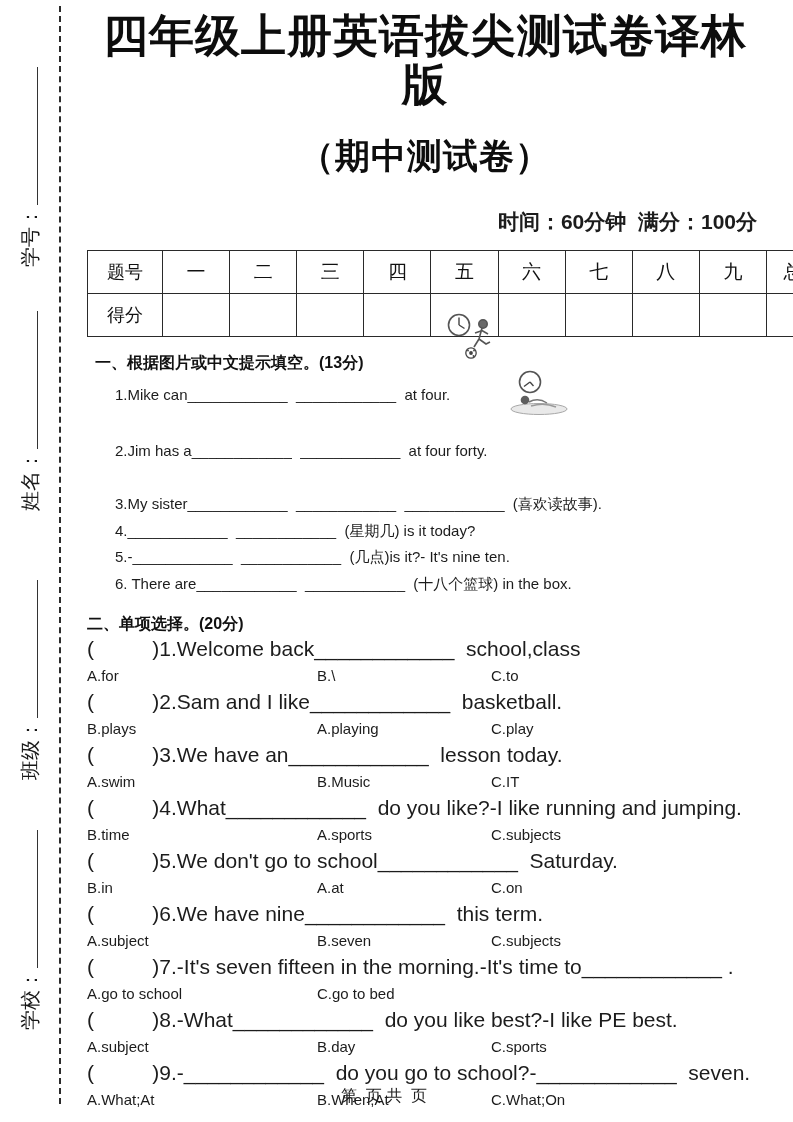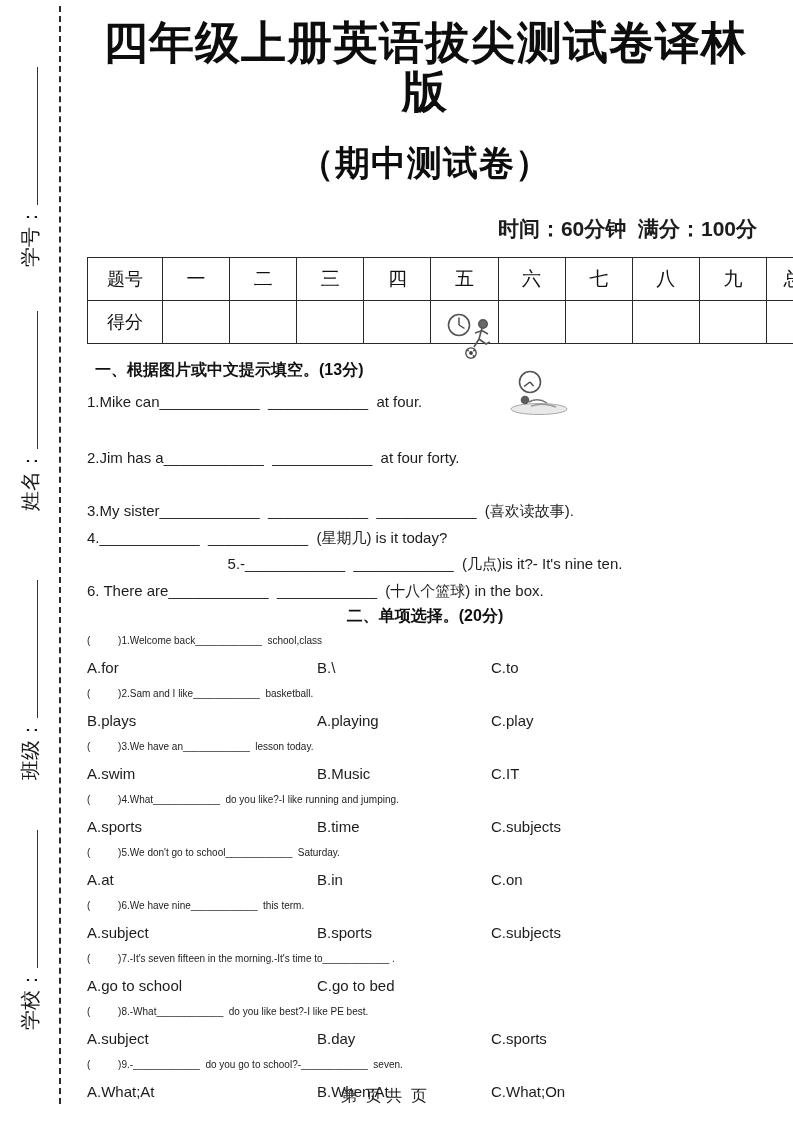--- a/index.html
+++ b/index.html
@@ -14,42 +14,42 @@
                transform:rotate(-90deg); font-size:20px; color:#161616; white-space:nowrap; }
   .side-item .blank-line { display:inline-block; width:138px; height:0;
                border-bottom:1.5px solid #333; position:relative; top:7px; margin-left:2px; }
   .side-id    { left:-70px; top:152px; }
   .side-name  { left:-70px; top:396px; }
   .side-class { left:-70px; top:665px; }
   .side-school{ left:-70px; top:915px; }
 
   
   .content { position:absolute; left:87px; top:0; width:676px; }
-  .title { margin-top:19px; text-align:center; font-size:45px; font-weight:900;
+  .title { margin-top:12px; text-align:center; font-size:45px; font-weight:900;
            letter-spacing:1px; line-height:1.08; color:#0d0d0d; }
   .subtitle { margin-top:24px; text-align:center; font-size:35px; font-weight:900;
               letter-spacing:1px; color:#0d0d0d; }
   .meta { margin-top:28px; text-align:right; font-size:21px; font-weight:600;
           padding-right:6px; white-space:pre-wrap; }
 
   table.score { margin-top:14px; width:752px; border-collapse:collapse; table-layout:fixed; }
   table.score td { border:1.5px solid #2a2a2a; height:43px; text-align:center;
                    font-size:19px; color:#111; }
   table.score td.c0 { width:75px; font-size:18px; }
   table.score td.clast { width:72px; }
 
   .sec-heading { font-size:16px; font-weight:bold; color:#111; line-height:20px; white-space:pre-wrap; }
   .s1 { margin-top:16px; padding-left:8px; }
-  .s2 { margin-top:5px;text-align:center; }
-  .q { font-size:15px; line-height:20px; color:#1c1c1c; white-space:pre-wrap; }
+  .s2 { margin-top:20px; }
+  .q { font-size:15px; line-height:20px; color:#1c1c1c; white-space:pre-wrap;margin-left:28px; }
   .q1 { margin-top:12px; } .q2 { margin-top:36px; } .q3 { margin-top:33px; }
-  .q4 { margin-top:7px; }  .q5 { margin-top:6px;text-align:center; }  .q6 { margin-top:7px; }
+  .q4 { margin-top:7px; }  .q5 { margin-top:6px; }  .q6 { margin-top:7px; }
 
   .mc { margin-top:2px; }
-  .mc .stem { font-size:10px; line-height:26.5px; white-space:pre-wrap; }
+  .mc .stem { font-size:21px; line-height:26.5px; white-space:pre-wrap; }
   .mc .opts { display:grid; grid-template-columns:230px 174px 1fr; font-size:15px;
               line-height:26.5px; white-space:pre-wrap; }
 
   
   .illu { position:absolute; }
   .illu-q1 { left:446px; top:312px; }
   .illu-q2 { left:504px; top:370px; }
 
   .footer { position:absolute; left:0; top:1086px; width:768px; text-align:center;
             font-size:16px; color:#222; white-space:pre-wrap; }
@@ -139,34 +139,34 @@
         <span>C.play</span>
       </div>
       <div class="stem">(          )3.We have an____________  lesson today.</div>
       <div class="opts">
         <span>A.swim</span>
         <span>B.Music</span>
         <span>C.IT</span>
       </div>
       <div class="stem">(          )4.What____________  do you like?-I like running and jumping.</div>
       <div class="opts">
+        <span>B.time</span>
         <span>A.sports</span>
-        <span>B.time</span>
         <span>C.subjects</span>
       </div>
       <div class="stem">(          )5.We don't go to school____________  Saturday.</div>
       <div class="opts">
+        <span>B.in</span>
         <span>A.at</span>
-        <span>B.in</span>
         <span>C.on</span>
       </div>
       <div class="stem">(          )6.We have nine____________  this term.</div>
       <div class="opts">
         <span>A.subject</span>
-        <span>B.sports</span>
+        <span>B.seven</span>
         <span>C.subjects</span>
       </div>
       <div class="stem">(          )7.-It's seven fifteen in the morning.-It's time to____________ .</div>
       <div class="opts">
         <span>A.go to school</span>
         <span>C.go to bed</span>
       </div>
       <div class="stem">(          )8.-What____________  do you like best?-I like PE best.</div>
       <div class="opts">
         <span>A.subject</span>

